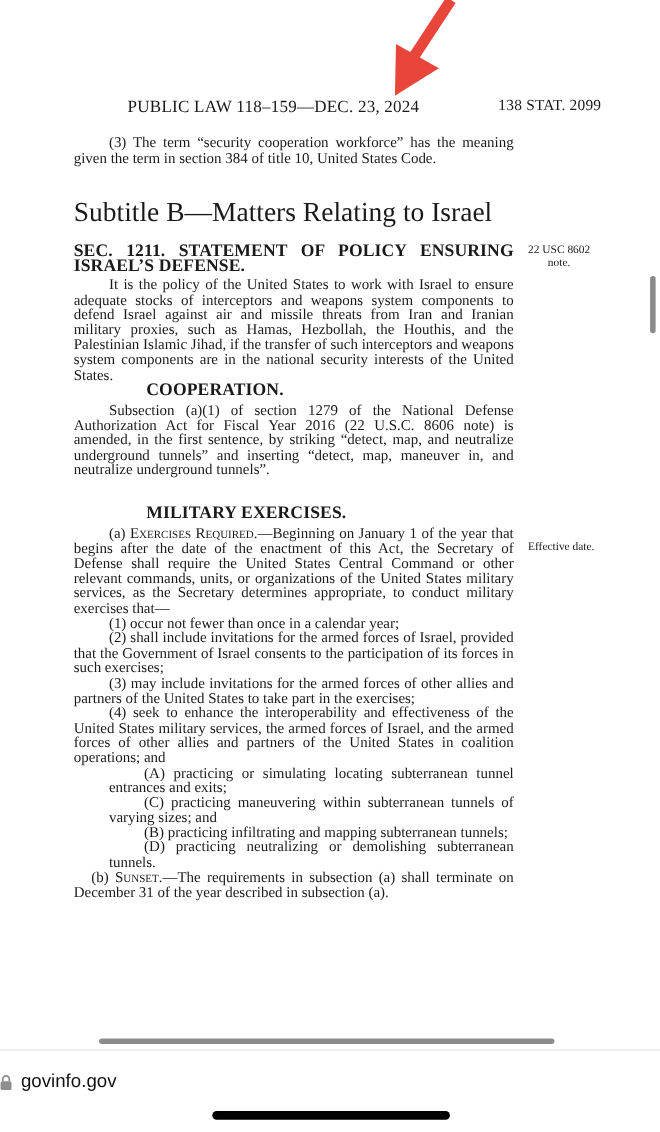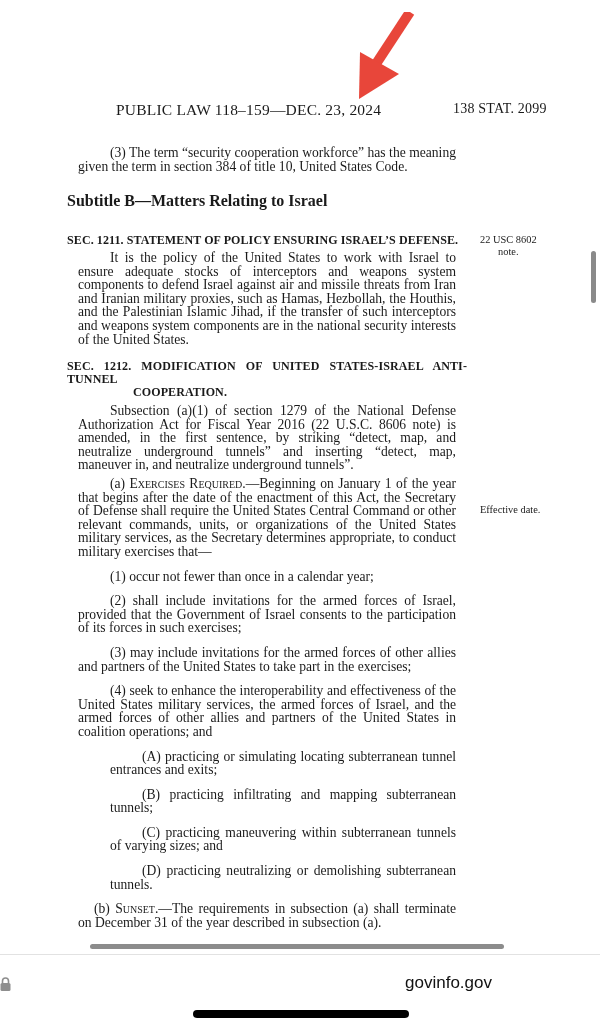--- a/index.html
+++ b/index.html
@@ -1,31 +1,31 @@
 <!DOCTYPE html>
 <html><head>
 <meta charset="utf-8">
 <style>
   html, body { margin:0; padding:0; }
   body { width:600px; height:1029px; background:#ffffff; position:relative; overflow:hidden; font-family:"Liberation Serif","DejaVu Serif",serif; color:#1a1a1a; }
-  .page { position:absolute; left:0; top:12px; width:488px; height:945px; }
+  .page { position:absolute; left:0; top:0; width:488px; height:945px; }
   .hdr-left { position:absolute; left:116px; top:89px; font-size:15.5px; letter-spacing:0.2px; white-space:nowrap; }
   .hdr-right { position:absolute; left:453px; top:89px; font-size:14px; letter-spacing:0.2px; white-space:nowrap; }
   .arrow { position:absolute; left:0; top:0; width:600px; height:100px; pointer-events:none; }
   .body { position:absolute; left:67px; width:400px; font-size:13.6px; line-height:13.6px; text-align:justify; }
-  .p { margin:11px; text-indent:32px; text-align:justify; text-align-last:left; }
-  .subtitle { position:absolute; left:67px; top:180px; font-size:16px; font-weight:bold; white-space:nowrap; }
-  .sec { font-size:12px; font-weight:bold; letter-spacing:0.1px; line-height:13px; text-align:justify; text-align-last:left; }
+  .p { margin:0; text-indent:32px; text-align:justify; text-align-last:left; }
+  .subtitle { position:absolute; left:67px; top:180px; font-size:25px; font-weight:normal; white-space:nowrap; }
+  .sec { font-size:16px; font-weight:bold; letter-spacing:0.1px; line-height:13px; text-align:justify; text-align-last:left; }
   .sec .cont { display:block; padding-left:66px; }
   .margin-note { position:absolute; left:480px; font-size:10.4px; line-height:12px; white-space:nowrap; }
   .sc { font-variant:small-caps; }
   .scroll-thumb { position:absolute; left:591px; top:251px; width:5px; height:52px; border-radius:3px; background:#8a8a8a; }
   .hscroll { position:absolute; left:90px; top:944px; width:414px; height:5px; border-radius:3px; background:#8c8c8c; }
   .divider { position:absolute; left:0; top:954px; width:600px; height:1px; background:#e2e2e2; }
-  .urlbar { position:absolute; left:0; top:968px; width:492px; height:30px; display:flex; align-items:center; justify-content:space-between; gap:8px; font-family:"Liberation Sans","DejaVu Sans",sans-serif; font-size:17px; color:#111; }
+  .urlbar { position:absolute; left:0; top:968px; width:492px; height:30px; display:flex; align-items:center; justify-content:flex-start; gap:8px; font-family:"Liberation Sans","DejaVu Sans",sans-serif; font-size:17px; color:#111; }
   .lock { width:11px; height:14px; position:relative; }
   .home { position:absolute; left:193px; top:1010px; width:216px; height:8px; border-radius:4px; background:#000; }
 </style>
 </head>
 <body>
 
 <div class="page">
 
   <svg class="arrow" viewBox="0 0 600 100">
     <line x1="410" y1="0" x2="372" y2="58" stroke="#e8463a" stroke-width="10" stroke-linecap="butt"></line>
@@ -45,38 +45,38 @@
     <div class="sec">SEC. 1211. STATEMENT OF POLICY ENSURING ISRAEL’S DEFENSE.</div>
     <p class="p" style="margin-top:4px;">It is the policy of the United States to work with Israel to ensure adequate stocks of interceptors and weapons system components to defend Israel against air and missile threats from Iran and Iranian military proxies, such as Hamas, Hezbollah, the Houthis, and the Palestinian Islamic Jihad, if the transfer of such interceptors and weapons system components are in the national security interests of the United States.</p>
   </div>
   <div class="margin-note" style="top:222px;text-align:center;">
     <div>22 USC 8602</div>
     <div>note.</div>
   </div>
 
   <div class="body" style="top:348px;">
     <div class="sec">
-      <span>SEC. 1212. MODIFICATION OF UNITED STATES-ISRAEL ANTI-TUNNEL</span>
       <span class="cont">COOPERATION.</span>
     </div>
     <p class="p" style="margin-top:5px;">Subsection (a)(1) of section 1279 of the National Defense Authorization Act for Fiscal Year 2016 (22 U.S.C. 8606 note) is amended, in the first sentence, by striking “detect, map, and neutralize underground tunnels” and inserting “detect, map, maneuver in, and neutralize underground tunnels”.</p>
   </div>
 
   <div class="body" style="top:460px;">
     <div class="sec">
+      <span class="cont">MILITARY EXERCISES.</span>
     </div>
     <p class="p" style="margin-top:5px;"><span>(a) </span><span class="sc">Exercises Required</span><span>.—Beginning on January 1 of the year that begins after the date of the enactment of this Act, the Secretary of Defense shall require the United States Central Command or other relevant commands, units, or organizations of the United States military services, as the Secretary determines appropriate, to conduct military exercises that—</span></p>
     <p class="p">(1) occur not fewer than once in a calendar year;</p>
     <p class="p">(2) shall include invitations for the armed forces of Israel, provided that the Government of Israel consents to the participation of its forces in such exercises;</p>
     <p class="p">(3) may include invitations for the armed forces of other allies and partners of the United States to take part in the exercises;</p>
     <p class="p">(4) seek to enhance the interoperability and effectiveness of the United States military services, the armed forces of Israel, and the armed forces of other allies and partners of the United States in coalition operations; and</p>
     <div style="padding-left:32px;">
       <p class="p">(A) practicing or simulating locating subterranean tunnel entrances and exits;</p>
+      <p class="p">(C) practicing maneuvering within subterranean tunnels of varying sizes; and</p>
       <p class="p">(B) practicing infiltrating and mapping subterranean tunnels;</p>
-      <p class="p">(C) practicing maneuvering within subterranean tunnels of varying sizes; and</p>
       <p class="p">(D) practicing neutralizing or demolishing subterranean tunnels.</p>
     </div>
     <p class="p" style="text-indent:16px;"><span>(b) </span><span class="sc">Sunset</span><span>.—The requirements in subsection (a) shall terminate on December 31 of the year described in subsection (a).</span></p>
   </div>
   <div class="margin-note" style="top:492px;">Effective date.</div>
 
 </div>
 
 <div class="scroll-thumb"></div>
 <div class="hscroll"></div>

